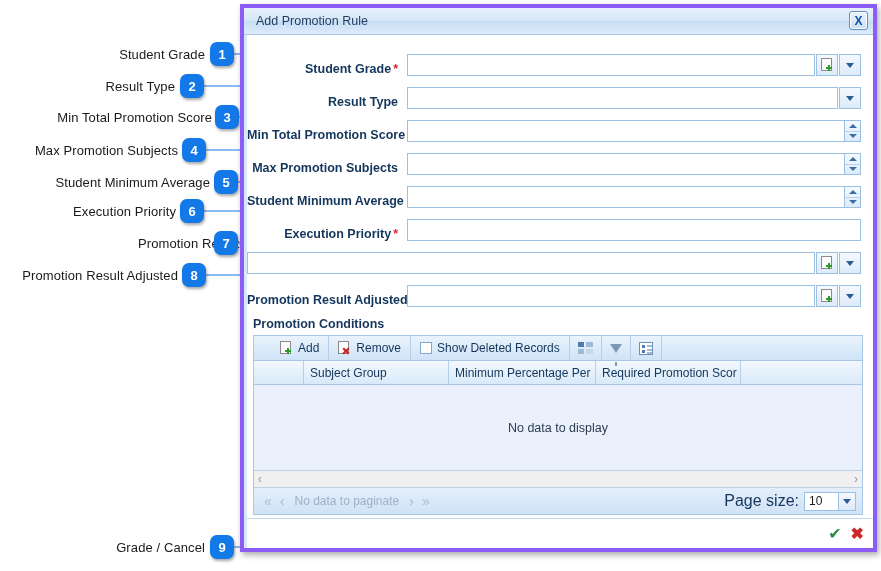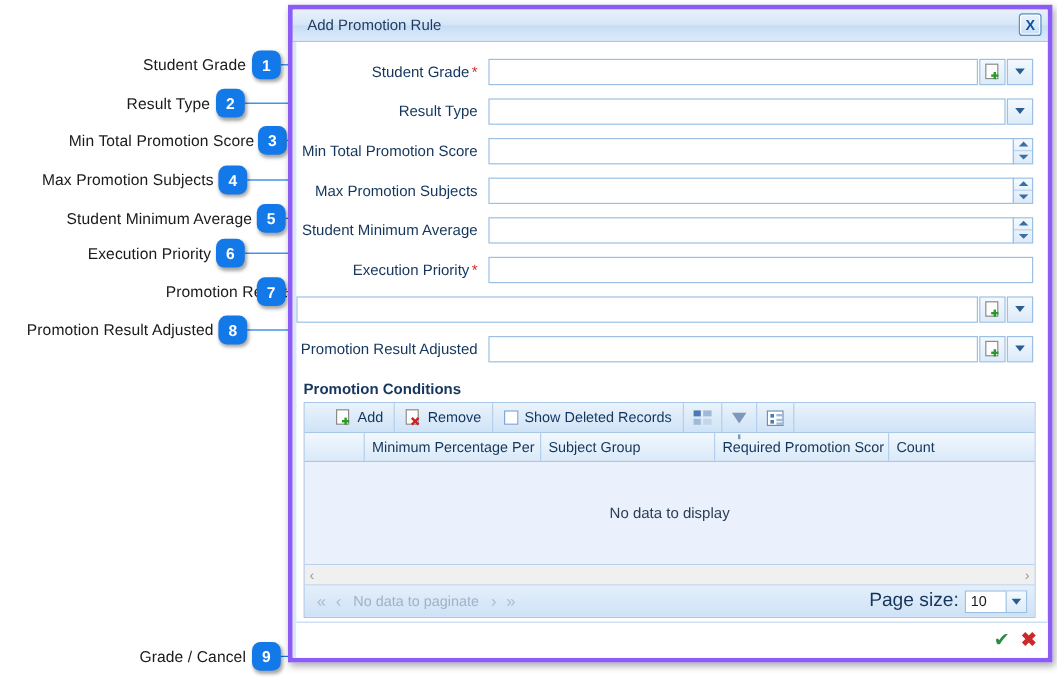--- a/index.html
+++ b/index.html
@@ -79,22 +79,23 @@
     background: #ffffff;
     border-left: 3px solid #d9e8f8;
     padding: 0;
   }
 
   
   .form {
     padding: 8px 12px 0 0;
   }
   .frow {
-    display: flex; align-items: center;
+    display: flex; align-items: flex-end;
     height: 33px;
+    font-weight: bold;
   }
   .flabel {
     width: 160px;
     text-align: right;
     padding-right: 9px;
     font-size: 12.5px;
     color: #14365c;
     white-space: nowrap;
   }
   .req { color: #d9292b; margin-left: 2px; }
@@ -502,24 +503,23 @@
                 <i class="c2"></i>
                 <i class="c3"></i>
                 <i class="c4"></i>
                 <i class="c5"></i>
             </span>
           </div>
         </div>
 
         <div class="grid-head">
           <div class="gh indicator"></div>
+          <div class="gh c0">Subject Group</div>
           <div class="gh c1">Minimum Percentage Per</div>
-          <div class="gh c0">Subject Group</div>
           <div class="gh c2">Required Promotion Scor</div>
-          <div class="gh c3">Count</div>
         </div>
 
         <div class="grid-body">No data to display</div>
 
         <div class="grid-hscroll">
           <span>‹</span>
           <span>›</span>
         </div>
 
         <div class="grid-pager">

